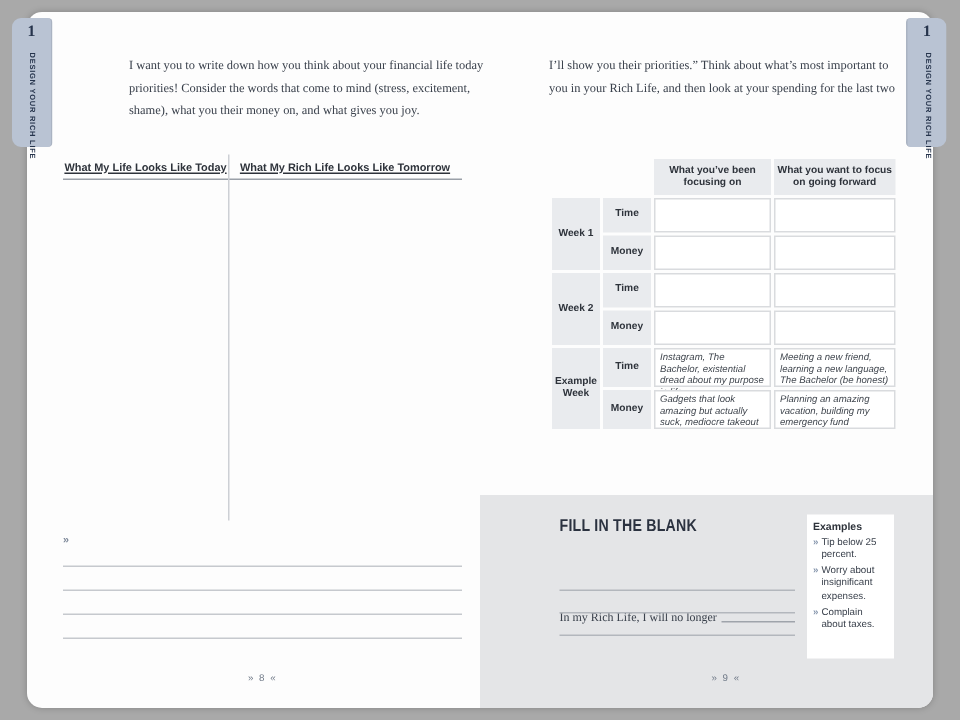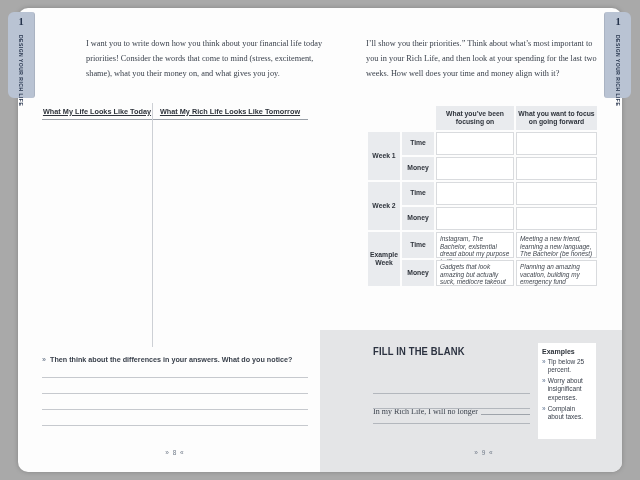--- a/index.html
+++ b/index.html
@@ -88,34 +88,32 @@
     <div>shame), what you their money on, and what gives you joy.</div>
   </div>
 
   <div class="abs lp-head" style="left:42px;width:110px;">What My Life Looks Like Today</div>
   <div class="abs lp-head" style="left:152px;width:156px;">What My Rich Life Looks Like Tomorrow</div>
   <div class="abs hline" style="left:42px;top:119px;width:266px;"></div>
   <div class="abs vline" style="left:152px;top:103px;height:244px;"></div>
 
   <div class="abs prompt">
     <span class="mk">»</span>
-    <span>Then think about the differences in your answers. What do you notice?</span>
   </div>
 
   <div class="abs rule" style="left:42px;top:377px;width:266px;"></div>
   <div class="abs rule" style="left:42px;top:393px;width:266px;"></div>
   <div class="abs rule" style="left:42px;top:409px;width:266px;"></div>
   <div class="abs rule" style="left:42px;top:425px;width:266px;"></div>
 
   <div class="abs pagenum" style="left:42px;top:449px;width:266px;">» 8 «</div>
 
   <div class="abs intro" style="left:366px;top:36px;width:240px;">
     <div>I’ll show you their priorities.” Think about what’s most important to</div>
     <div>you in your Rich Life, and then look at your spending for the last two</div>
-    <div>weeks. How well does your time and money align with it?</div>
   </div>
 
   <div class="abs" id="week-table">
     <div class="corner" style="grid-column:span 2;"></div>
     <div class="cell-gray cell-head">What you’ve been focusing on</div>
     <div class="cell-gray cell-head">What you want to focus on going forward</div>
 
     <div class="cell-gray span2">Week 1</div>
     <div class="cell-gray">Time</div>
     <div class="cell-white"></div>

